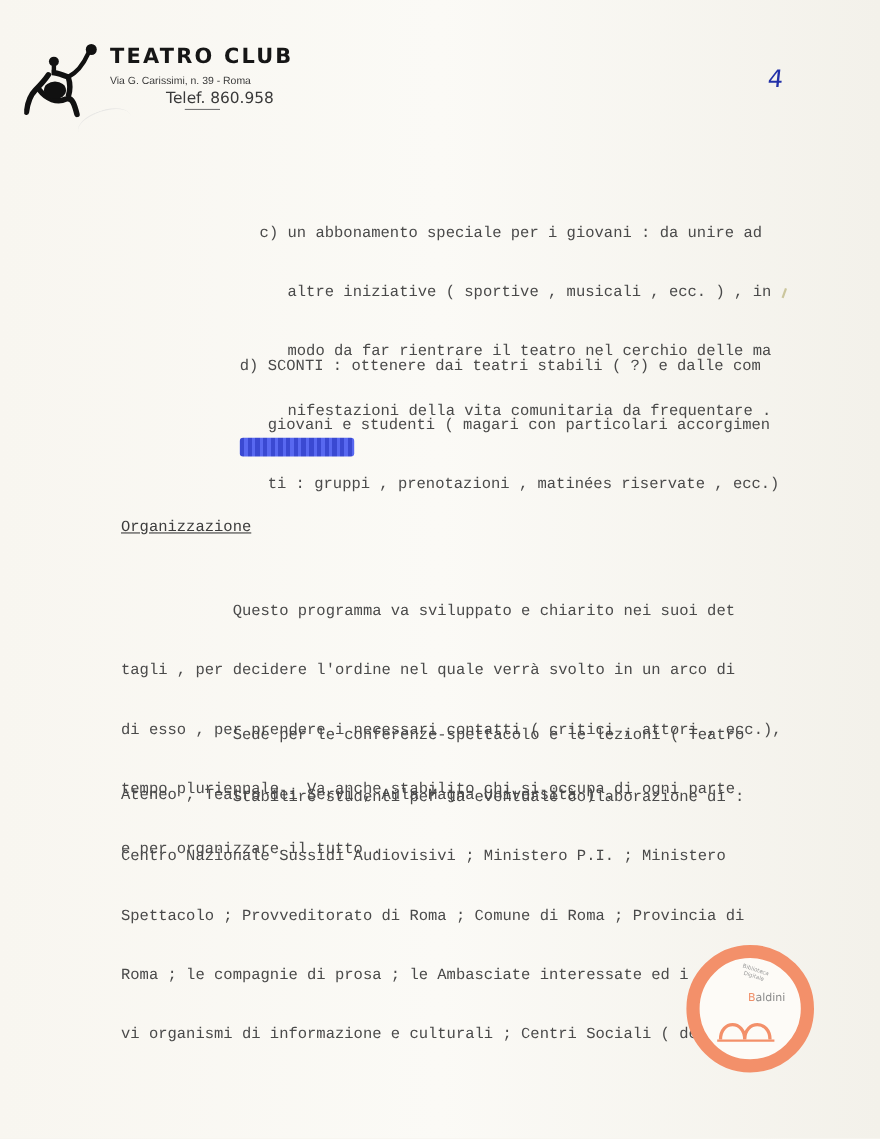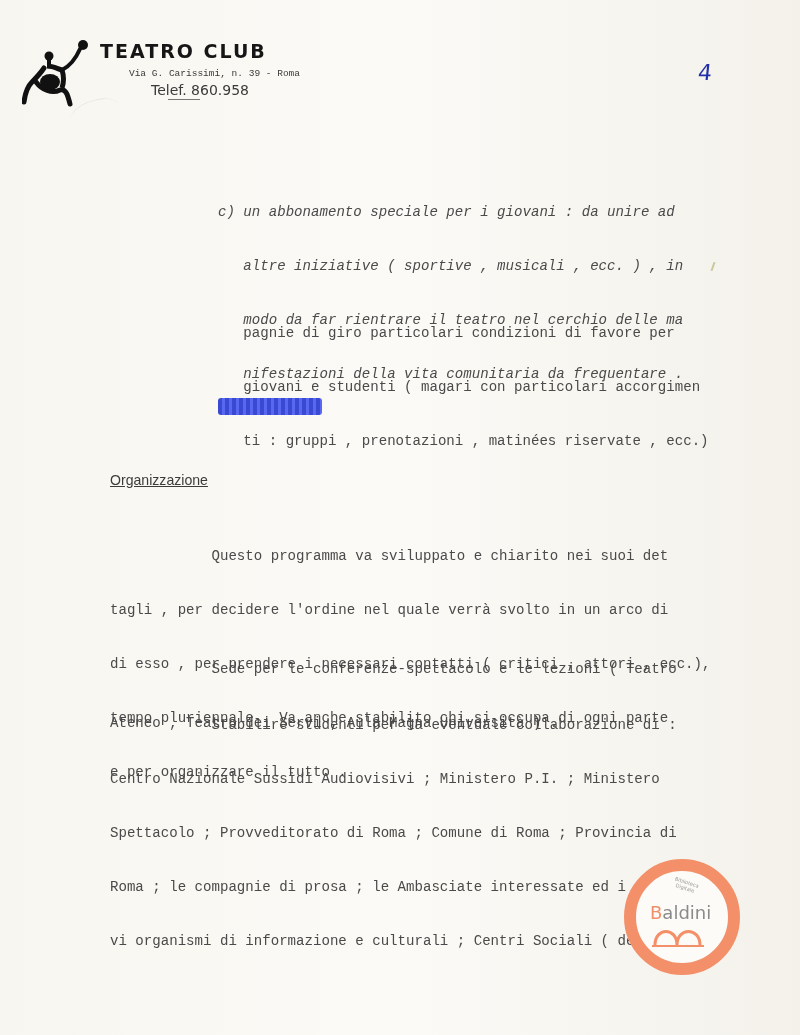--- a/index.html
+++ b/index.html
@@ -15,23 +15,22 @@
   }
   .letterhead { position: absolute; left: 22px; top: 38px; }
   .logo-figure { position: absolute; left: 0; top: 0; width: 70px; height: 72px; }
   .lh-title {
     position: absolute; left: 78px; top: 2px; width: 200px;
     font-family: "DejaVu Sans", sans-serif; font-weight: bold;
     font-size: 19px; letter-spacing: 2px; color: #161616; white-space: nowrap;
   }
   .lh-addr {
     position: absolute; left: 78px; top: 30px; width: 200px;
-    font-family: Liberation Mono, monospace; font-size: 9.5px; color: #3a3a3a;
+    font-family: Liberation Sans, sans-serif; font-size: 9.5px; color: #3a3a3a;
     white-space: nowrap;
-    text-align: right;
   }
   .lh-tel {
     position: absolute; left: 129px; top: 44px;
     font-family: "DejaVu Sans", sans-serif; font-size: 14px; color: #3a3a3a;
     white-space: nowrap;
   }
   .lh-rule { position: absolute; left: 146px; top: 61px; width: 32px; height: 1px; background: #777; }
 
   .page-num {
     position: absolute; left: 698px; top: 60px;
@@ -47,29 +46,29 @@
   }
   .tw .line { display: block; height: 18px; }
 
   .blot {
     position: absolute; left: 218px; top: 398px; width: 104px; height: 17px;
     background: repeating-linear-gradient(90deg, #2a3bd0 0px, #2a3bd0 4px, #4b5cf0 4px, #4b5cf0 7px);
     border-radius: 3px; filter: blur(0.6px); opacity: 0.92;
   }
   .heading {
     position: absolute; left: 110px; top: 472px;
-    font-family: Liberation Sans, sans-serif;
+    font-family: Liberation Mono, monospace;
     font-size: 14.1px; color: #3c3c3c; text-decoration: underline;
   }
   .stamp {
     position: absolute; left: 622px; top: 857px; width: 120px; height: 120px;
   }
   .stamp-text {
-    position: absolute; left: 28px; top: 45px; width: 64px; text-align: left;
-    font-family: "DejaVu Sans", sans-serif; font-size: 18px; color: #8a8a8a;
+    position: absolute; left: 28px; top: 45px; width: 64px; text-align: right;
+    font-family: "DejaVu Sans", sans-serif; font-size: 10px; color: #8a8a8a;
   }
   .stamp-text .b { color: #f0906a; }
   .stamp-sub {
     position: absolute; left: 44px; top: 22px; width: 40px;
     font-family: "DejaVu Sans", sans-serif; font-size: 5px; color: #9a9a9a;
     line-height: 6px; transform: rotate(18deg); text-align: center;
   }
   .mark {
     position: absolute; left: 712px; top: 262px; width: 2px; height: 9px;
     background: #b9b27a; transform: rotate(20deg); opacity: .7;
@@ -97,31 +96,31 @@
     </svg>
     <div class="lh-title">TEATRO CLUB</div>
     <div class="lh-addr">Via G. Carissimi, n. 39 - Roma</div>
     <div class="lh-tel">Telef. 860.958</div>
     <div class="lh-rule"></div>
   </div>
   <div class="scuff"></div>
 
   <div class="page-num">4</div>
 
-  <div class="tw" style="left:218px; top:167px;font-style:italic;">
+  <div class="tw" style="left:236px; top:167px;">
     <span class="line">c) un abbonamento speciale per i giovani : da unire ad</span>
     <span class="line">   altre iniziative ( sportive , musicali , ecc. ) , in</span>
     <span class="line">   modo da far rientrare il teatro nel cerchio delle ma</span>
     <span class="line">   nifestazioni della vita comunitaria da frequentare .</span>
   </div>
 
   <div class="mark"></div>
 
   <div class="tw" style="left:218px; top:288px;">
-    <span class="line">   pagnie di giro particolari condizioni di favore per</span>
+    <span class="line">d) SCONTI : ottenere dai teatri stabili ( ?) e dalle com</span>
     <span class="line">   giovani e studenti ( magari con particolari accorgimen</span>
     <span class="line">   ti : gruppi , prenotazioni , matinées riservate , ecc.)</span>
   </div>
 
   <div class="blot"></div>
 
   <div class="heading">Organizzazione</div>
 
   <div class="tw" style="left:110px; top:511px;">
     <span class="line">            Questo programma va sviluppato e chiarito nei suoi det</span>

